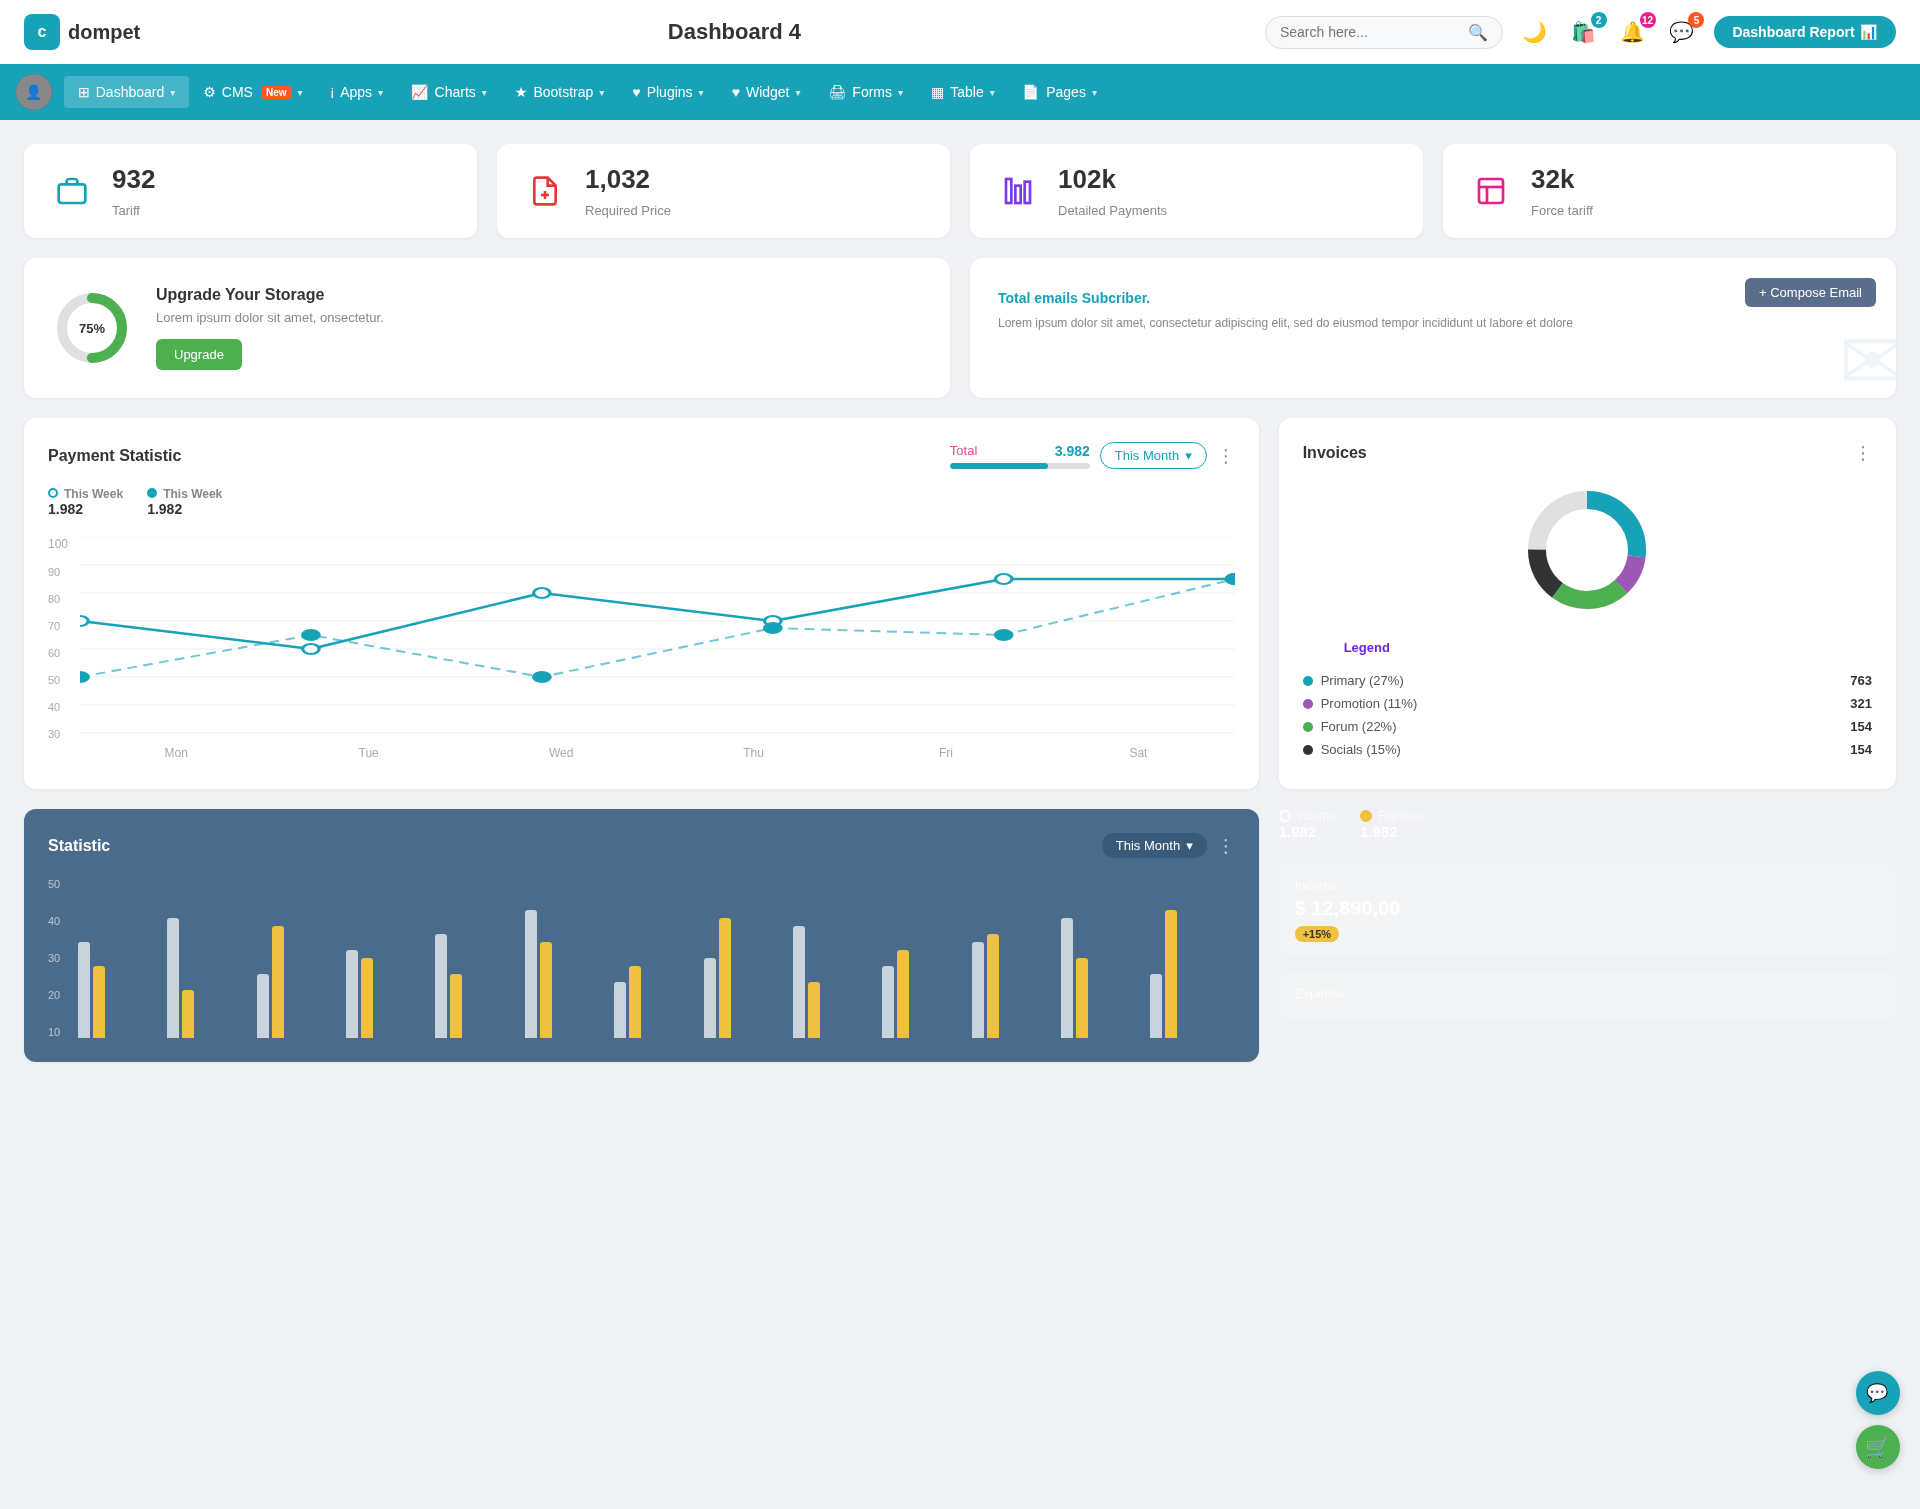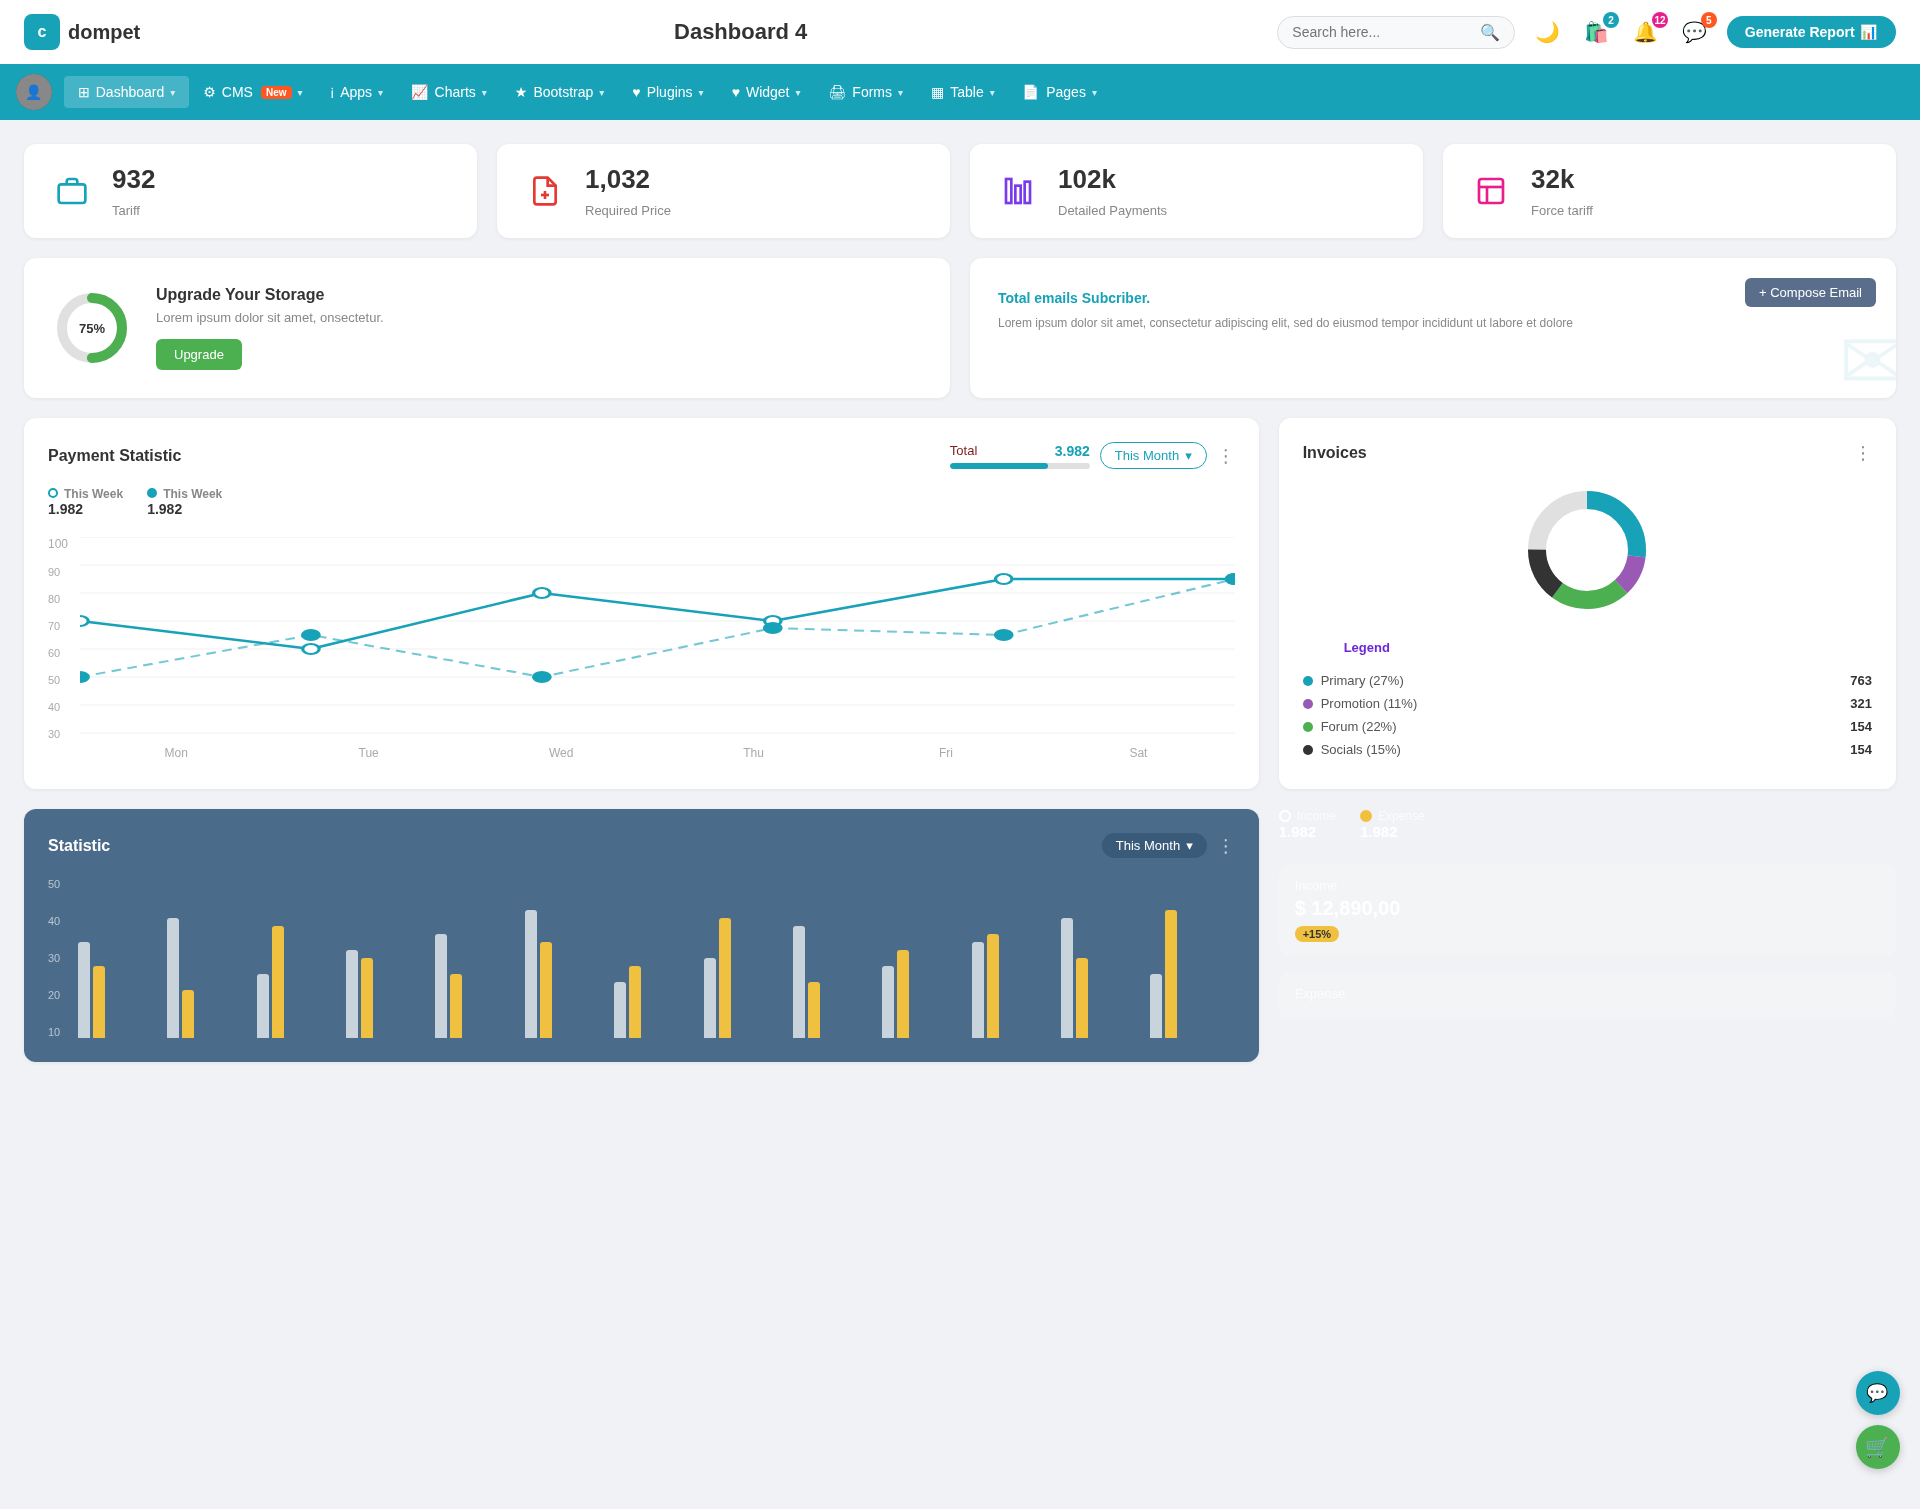--- a/index.html
+++ b/index.html
@@ -68,21 +68,21 @@
     .dots-menu { color: #888; cursor: pointer; font-size: 18px; }
     .legend-row { display: flex; align-items: center; gap: 24px; margin-bottom: 20px; }
     .legend-item { display: flex; flex-direction: column; }
     .legend-dot { width: 10px; height: 10px; border-radius: 50%; border: 2px solid #17a2b8; display: inline-block; margin-right: 6px; }
     .legend-dot.filled { background: #17a2b8; }
     .legend-label { font-size: 12px; color: #888; font-weight: bold; }
     .legend-value { font-size: 14px; font-weight: 600; color: #333; }
 
     
     .total-row { display: flex; justify-content: space-between; align-items: center; margin-bottom: 8px; }
-    .total-label { font-size: 13px; color: #7f1d1d; }
+    .total-label { font-size: 13px; color: #ec4899; }
     .total-value { font-size: 14px; font-weight: 700; color: #17a2b8; }
     .progress-bar { height: 6px; background: #e0e0e0; border-radius: 3px; overflow: hidden; }
     .progress-fill { height: 100%; background: #17a2b8; border-radius: 3px; }
 
     
     .invoices-card { background: white; border-radius: 12px; padding: 24px; box-shadow: 0 1px 4px rgba(0,0,0,0.06); }
     .invoices-header { display: flex; justify-content: space-between; align-items: center; margin-bottom: 16px; }
     .donut-chart-area { display: flex; justify-content: center; margin-bottom: 20px; }
     .invoice-legend { font-size: 13px; font-weight: 600; color: #6d28d9; margin-bottom: 18px; padding-left: 41px; }
     .invoice-legend-item { display: flex; align-items: center; justify-content: space-between; margin-bottom: 8px; }
@@ -134,21 +134,21 @@
     <div class="header-icon" style="font-size:20px;">🛍️
       <span class="badge">2</span>
     </div>
     <div class="header-icon" style="font-size:20px;">🔔
       <span class="badge pink">12</span>
     </div>
     <div class="header-icon" style="font-size:20px;">💬
       <span class="badge orange">5</span>
     </div>
     <button class="generate-btn">
-      <span>Generate Report</span>
+      <span>Dashboard Report</span>
       <span>📊</span>
     </button>
   </div>
 </div>
 
 <div class="navbar">
   <div class="nav-avatar">
     <div style="width:100%;height:100%;background:#888;border-radius:50%;display:flex;align-items:center;justify-content:center;color:white;font-size:14px;">👤</div>
   </div>
   <div class="nav-item active">

